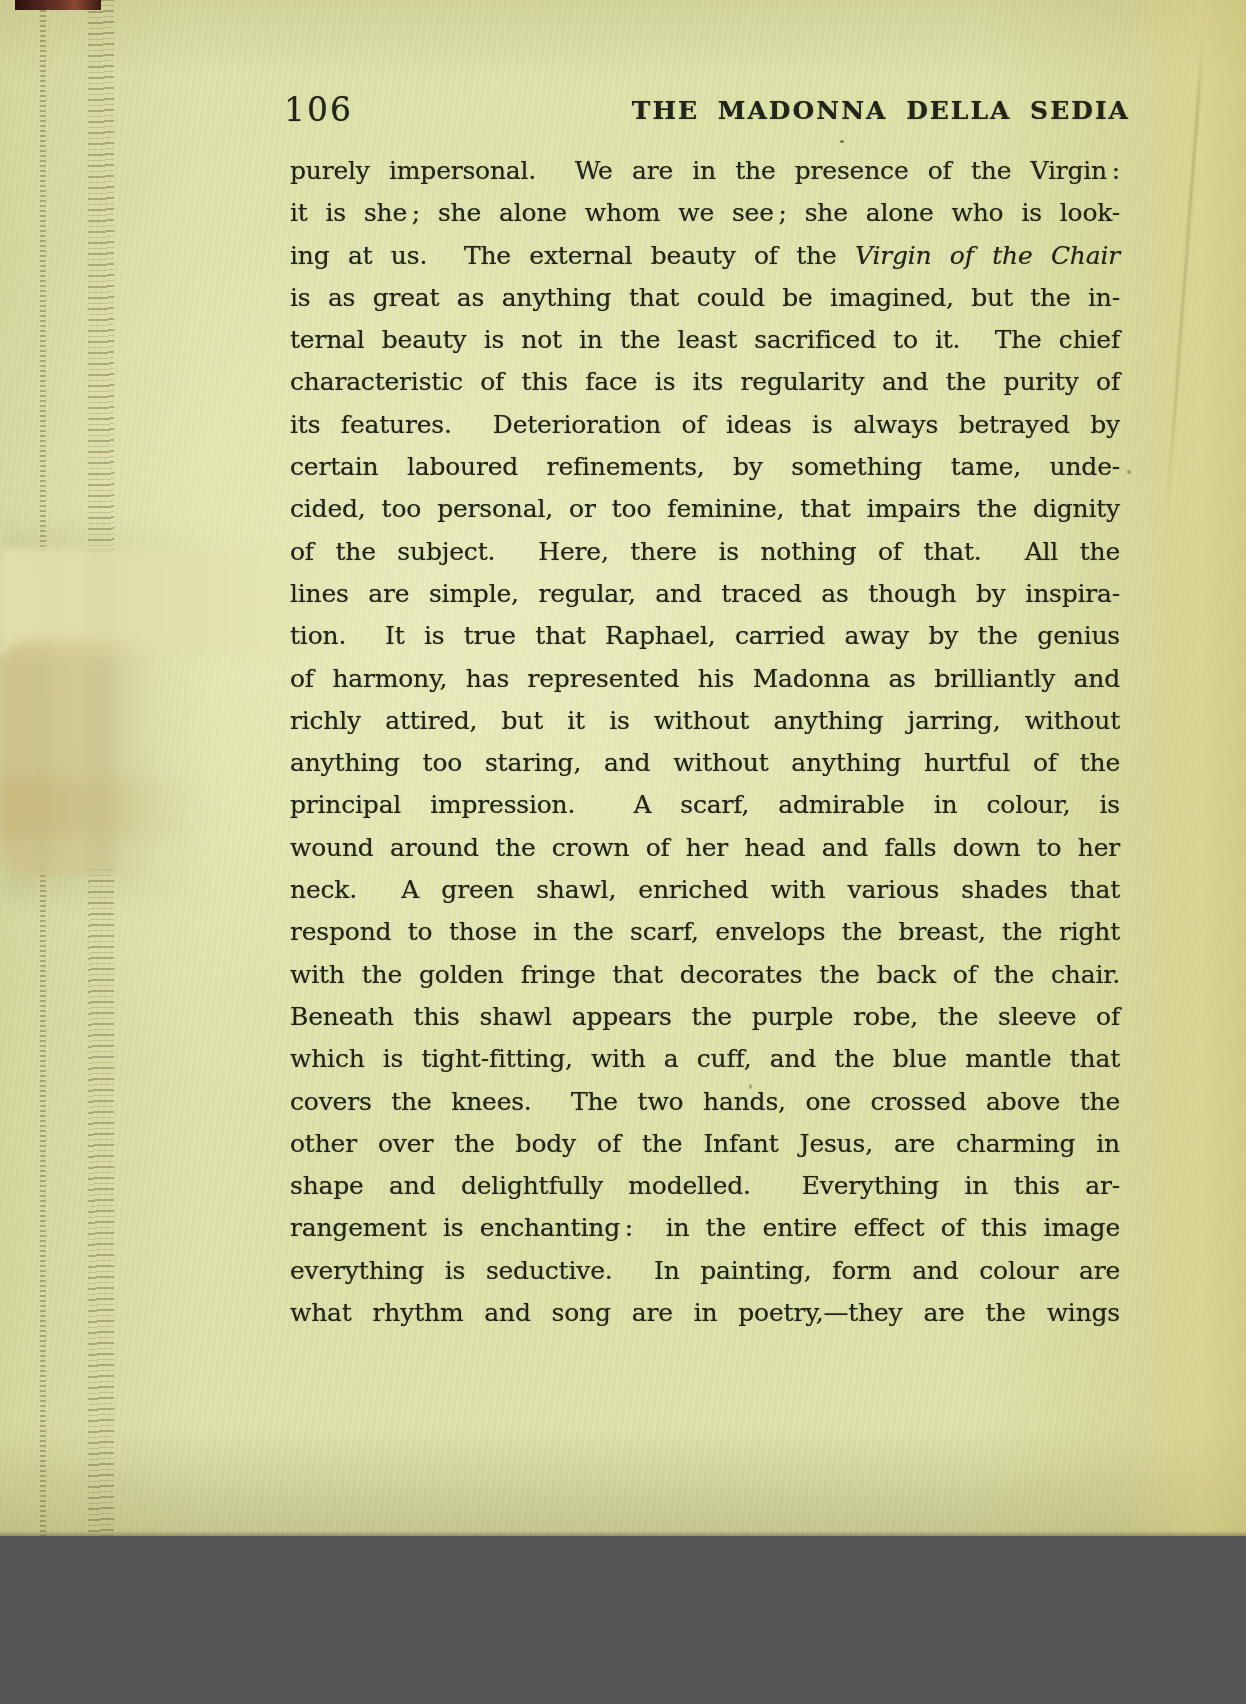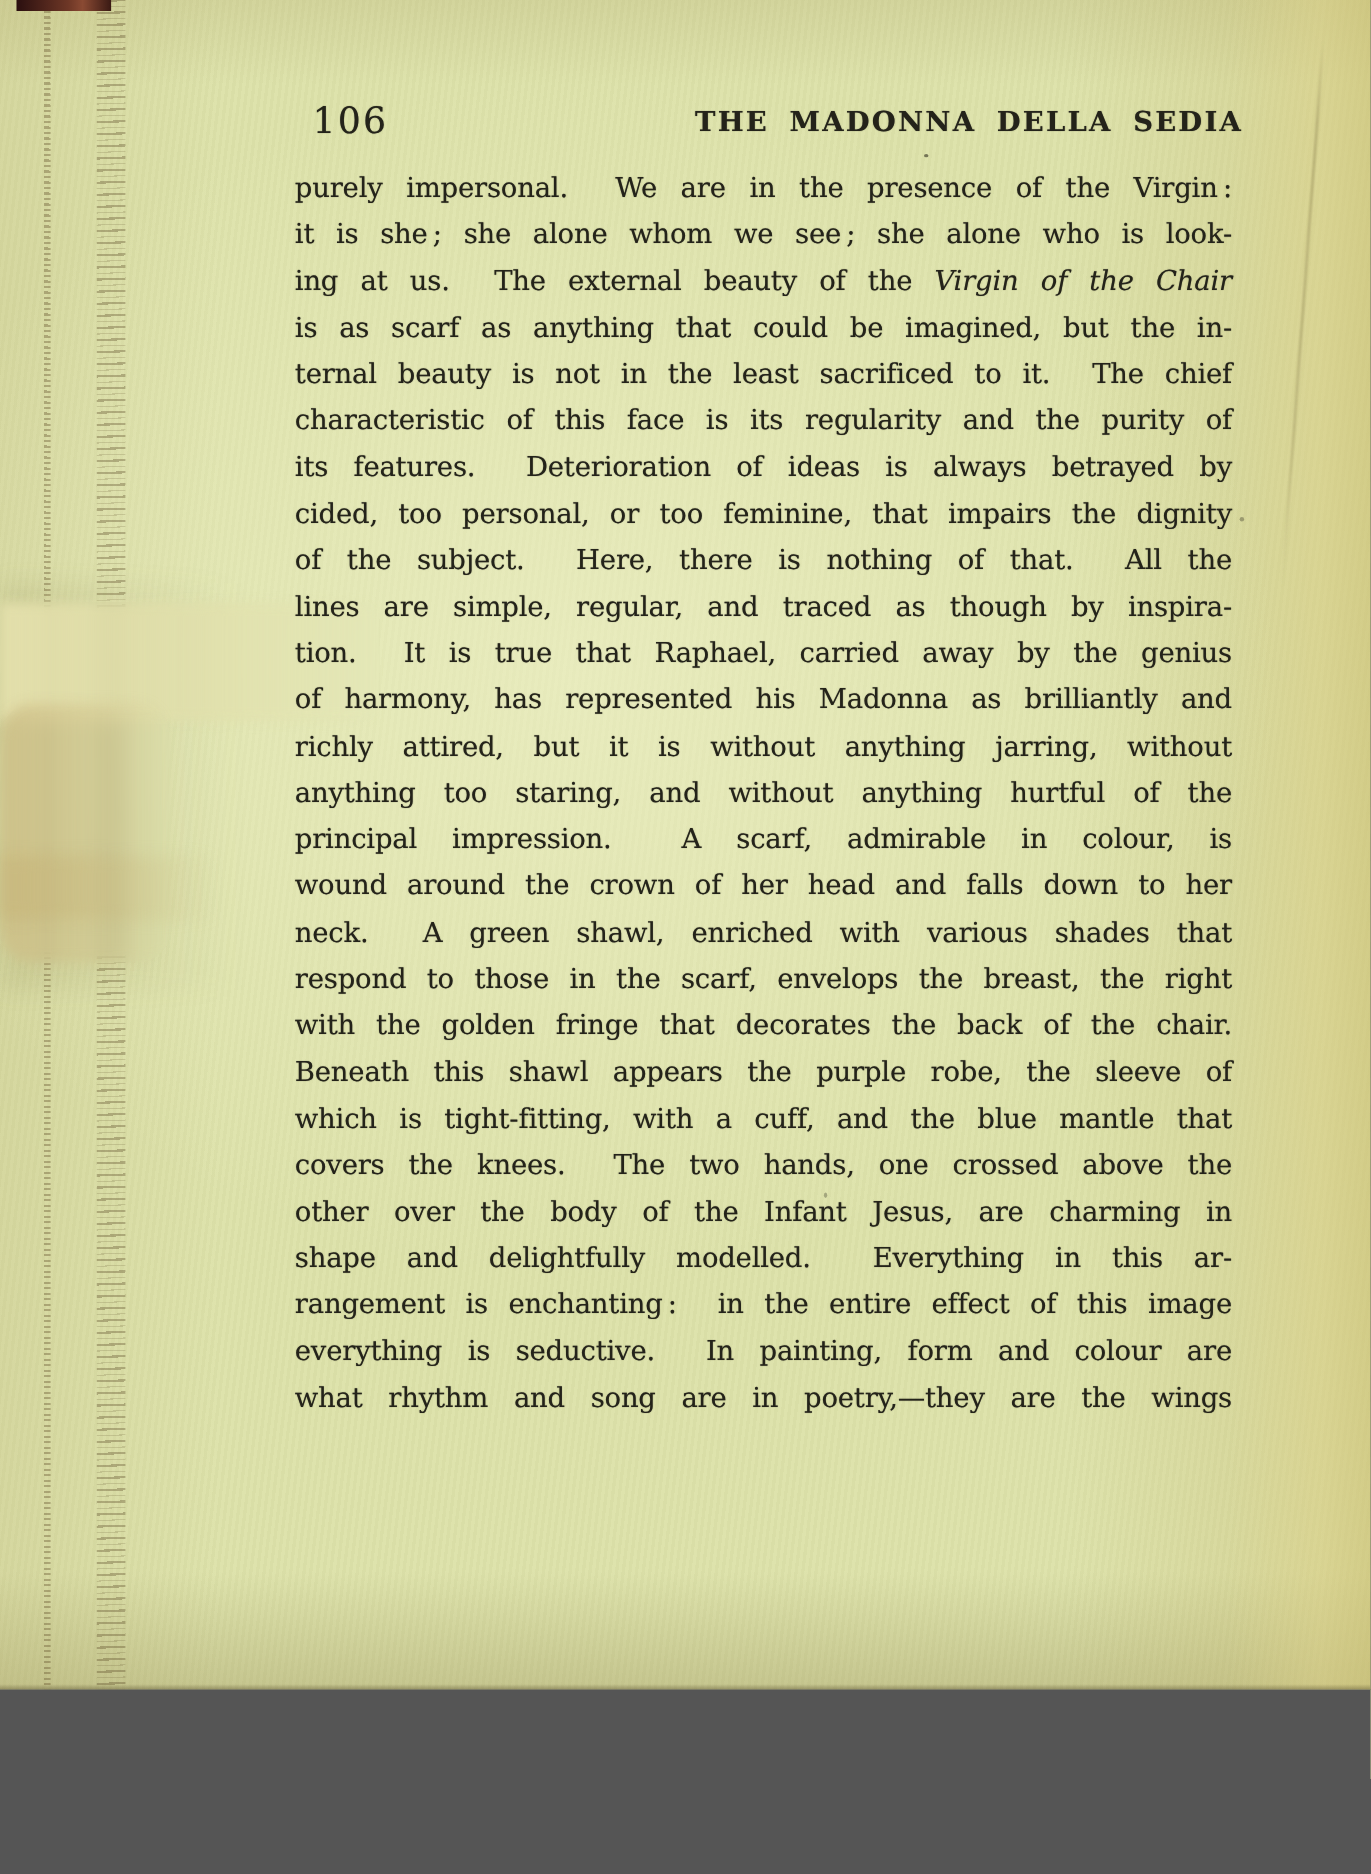--- a/index.html
+++ b/index.html
@@ -92,21 +92,21 @@
   .page-header {
     position:absolute; left:280px; top:96px; width:850px; text-align:right;
     font-size:25px; font-weight:bold; letter-spacing:2px; word-spacing:8px;
     text-shadow:0 0 1px rgba(40,40,30,0.6);
   }
   .body-text {
     position:absolute; left:268px; top:150px; width:852px;
     font-size:25px; line-height:42.3px; letter-spacing:-0.2px;
     text-shadow:0 0 1px rgba(40,40,30,0.55);
   }
-  .body-text .line { text-align:justify; text-align-last:justify; white-space:normal; }
+  .body-text .line { text-align:justify; text-align-last:justify; white-space:normal;margin-left:22px; }
   .body-text .italic { font-style:italic; }
   .bottom-edge {
     position:absolute; left:0; bottom:0; width:1246px; height:5px;
     background:linear-gradient(180deg, rgba(110,100,60,0), rgba(90,82,48,0.45));
   }
 </style>
 </head>
 <body>
 
 <div class="shot">
@@ -129,24 +129,25 @@
   <div class="speck speck-2"></div>
   <div class="speck speck-3"></div>
 
   <div class="page-number">106</div>
   <div class="page-header">THE MADONNA DELLA SEDIA</div>
 
   <div class="body-text">
       <div class="line"><span>purely impersonal.&nbsp; We are in the presence of the Virgin :</span></div>
       <div class="line"><span>it is she ; she alone whom we see ; she alone who is look-</span></div>
       <div class="line"><span>ing at us.&nbsp; The external beauty of the </span><span class="italic">Virgin of the Chair</span></div>
-      <div class="line"><span>is as scarf as anything that could be imagined, but the in-</span></div>
+      <div class="line"><span>is as great as anything that could be imagined, but the in-</span></div>
       <div class="line"><span>ternal beauty is not in the least sacrificed to it.&nbsp; The chief</span></div>
       <div class="line"><span>characteristic of this face is its regularity and the purity of</span></div>
       <div class="line"><span>its features.&nbsp; Deterioration of ideas is always betrayed by</span></div>
+      <div class="line"><span>certain laboured refinements, by something tame, unde-</span></div>
       <div class="line"><span>cided, too personal, or too feminine, that impairs the dignity</span></div>
       <div class="line"><span>of the subject.&nbsp; Here, there is nothing of that.&nbsp; All the</span></div>
       <div class="line"><span>lines are simple, regular, and traced as though by inspira-</span></div>
       <div class="line"><span>tion.&nbsp; It is true that Raphael, carried away by the genius</span></div>
       <div class="line"><span>of harmony, has represented his Madonna as brilliantly and</span></div>
       <div class="line"><span>richly attired, but it is without anything jarring, without</span></div>
       <div class="line"><span>anything too staring, and without anything hurtful of the</span></div>
       <div class="line"><span>principal impression.&nbsp; A scarf, admirable in colour, is</span></div>
       <div class="line"><span>wound around the crown of her head and falls down to her</span></div>
       <div class="line"><span>neck.&nbsp; A green shawl, enriched with various shades that</span></div>

